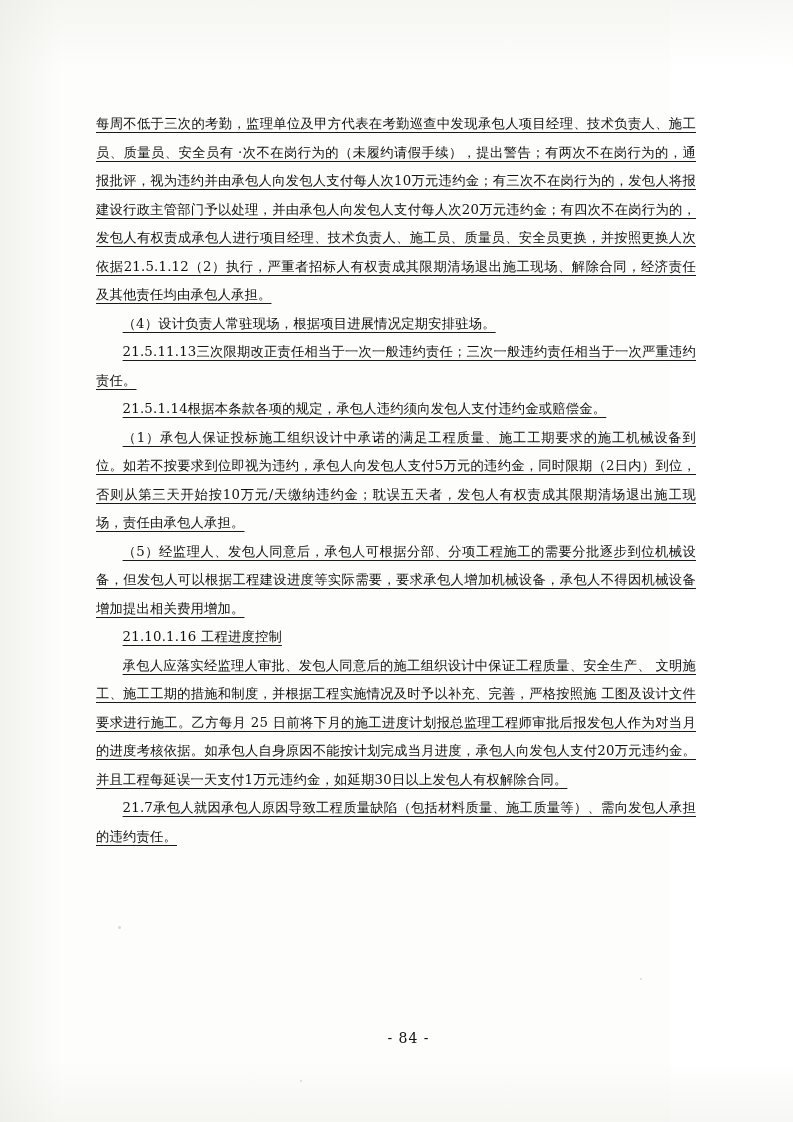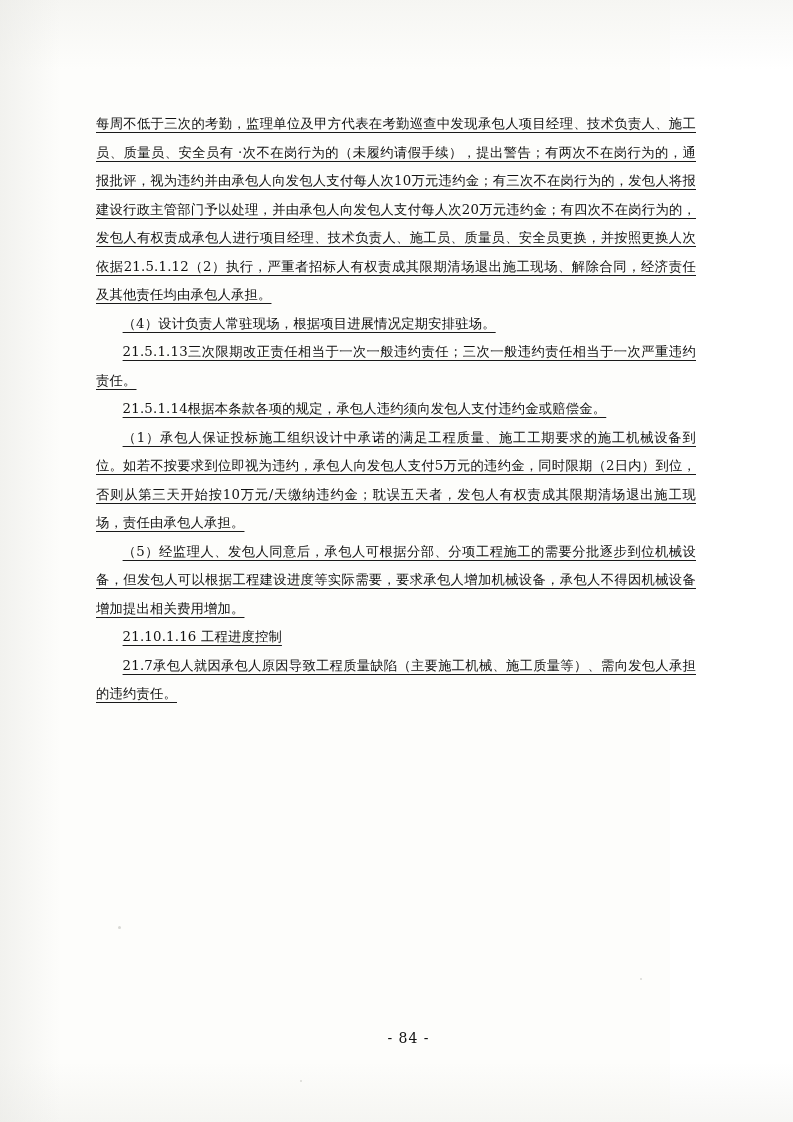--- a/index.html
+++ b/index.html
@@ -78,26 +78,27 @@
 </style>
 </head>
 <body>
 
 <div class="page">
   <div class="scan-tint"></div>
 
   <div class="body-text">
     <p class="para underline-block">每周不低于三次的考勤，监理单位及甲方代表在考勤巡查中发现承包人项目经理、技术负责人、施工员、质量员、安全员有 ·次不在岗行为的（未履约请假手续），提出警告；有两次不在岗行为的，通报批评，视为违约并由承包人向发包人支付每人次10万元违约金；有三次不在岗行为的，发包人将报建设行政主管部门予以处理，并由承包人向发包人支付每人次20万元违约金；有四次不在岗行为的，发包人有权责成承包人进行项目经理、技术负责人、施工员、质量员、安全员更换，并按照更换人次依据21.5.1.12（2）执行，严重者招标人有权责成其限期清场退出施工现场、解除合同，经济责任及其他责任均由承包人承担。</p>
     <p class="para indent underline-block">（4）设计负责人常驻现场，根据项目进展情况定期安排驻场。</p>
-    <p class="para indent underline-block">21.5.1.13三次限期改正责任相当于一次一般违约责任；三次一般违约责任相当于一次严重违约责任。</p>
+    <p class="para indent underline-block">21.5.11.13三次限期改正责任相当于一次一般违约责任；三次一般违约责任相当于一次严重违约责任。</p>
     <p class="para indent underline-block">21.5.1.14根据本条款各项的规定，承包人违约须向发包人支付违约金或赔偿金。</p>
     <p class="para indent underline-block">（1）承包人保证投标施工组织设计中承诺的满足工程质量、施工工期要求的施工机械设备到位。如若不按要求到位即视为违约，承包人向发包人支付5万元的违约金，同时限期（2日内）到位，否则从第三天开始按10万元/天缴纳违约金；耽误五天者，发包人有权责成其限期清场退出施工现场，责任由承包人承担。</p>
     <p class="para indent underline-block">（5）经监理人、发包人同意后，承包人可根据分部、分项工程施工的需要分批逐步到位机械设备，但发包人可以根据工程建设进度等实际需要，要求承包人增加机械设备，承包人不得因机械设备增加提出相关费用增加。</p>
     <p class="para indent underline-block">21.10.1.16 工程进度控制</p>
-    <p class="para indent underline-block">21.7承包人就因承包人原因导致工程质量缺陷（主要施工机械、施工质量等）、需向发包人承担的违约责任。</p>
+    <p class="para indent underline-block">承包人应落实经监理人审批、发包人同意后的施工组织设计中保证工程质量、安全生产、 文明施工、施工工期的措施和制度，并根据工程实施情况及时予以补充、完善，严格按照施 工图及设计文件要求进行施工。乙方每月 25 日前将下月的施工进度计划报总监理工程师审批后报发包人作为对当月的进度考核依据。如承包人自身原因不能按计划完成当月进度，承包人向发包人支付20万元违约金。并且工程每延误一天支付1万元违约金，如延期30日以上发包人有权解除合同。</p>
+    <p class="para indent underline-block">21.7承包人就因承包人原因导致工程质量缺陷（包括材料质量、施工质量等）、需向发包人承担的违约责任。</p>
   </div>
 
   <div class="page-number">- 84 -</div>
 
   <div class="speck" style="left:118px; top:926px; width:3px; height:3px;"></div>
   <div class="speck" style="left:640px; top:978px; width:2px; height:2px;"></div>
   <div class="speck" style="left:300px; top:1080px; width:2px; height:2px;"></div>
 </div>
 
 </body></html>

